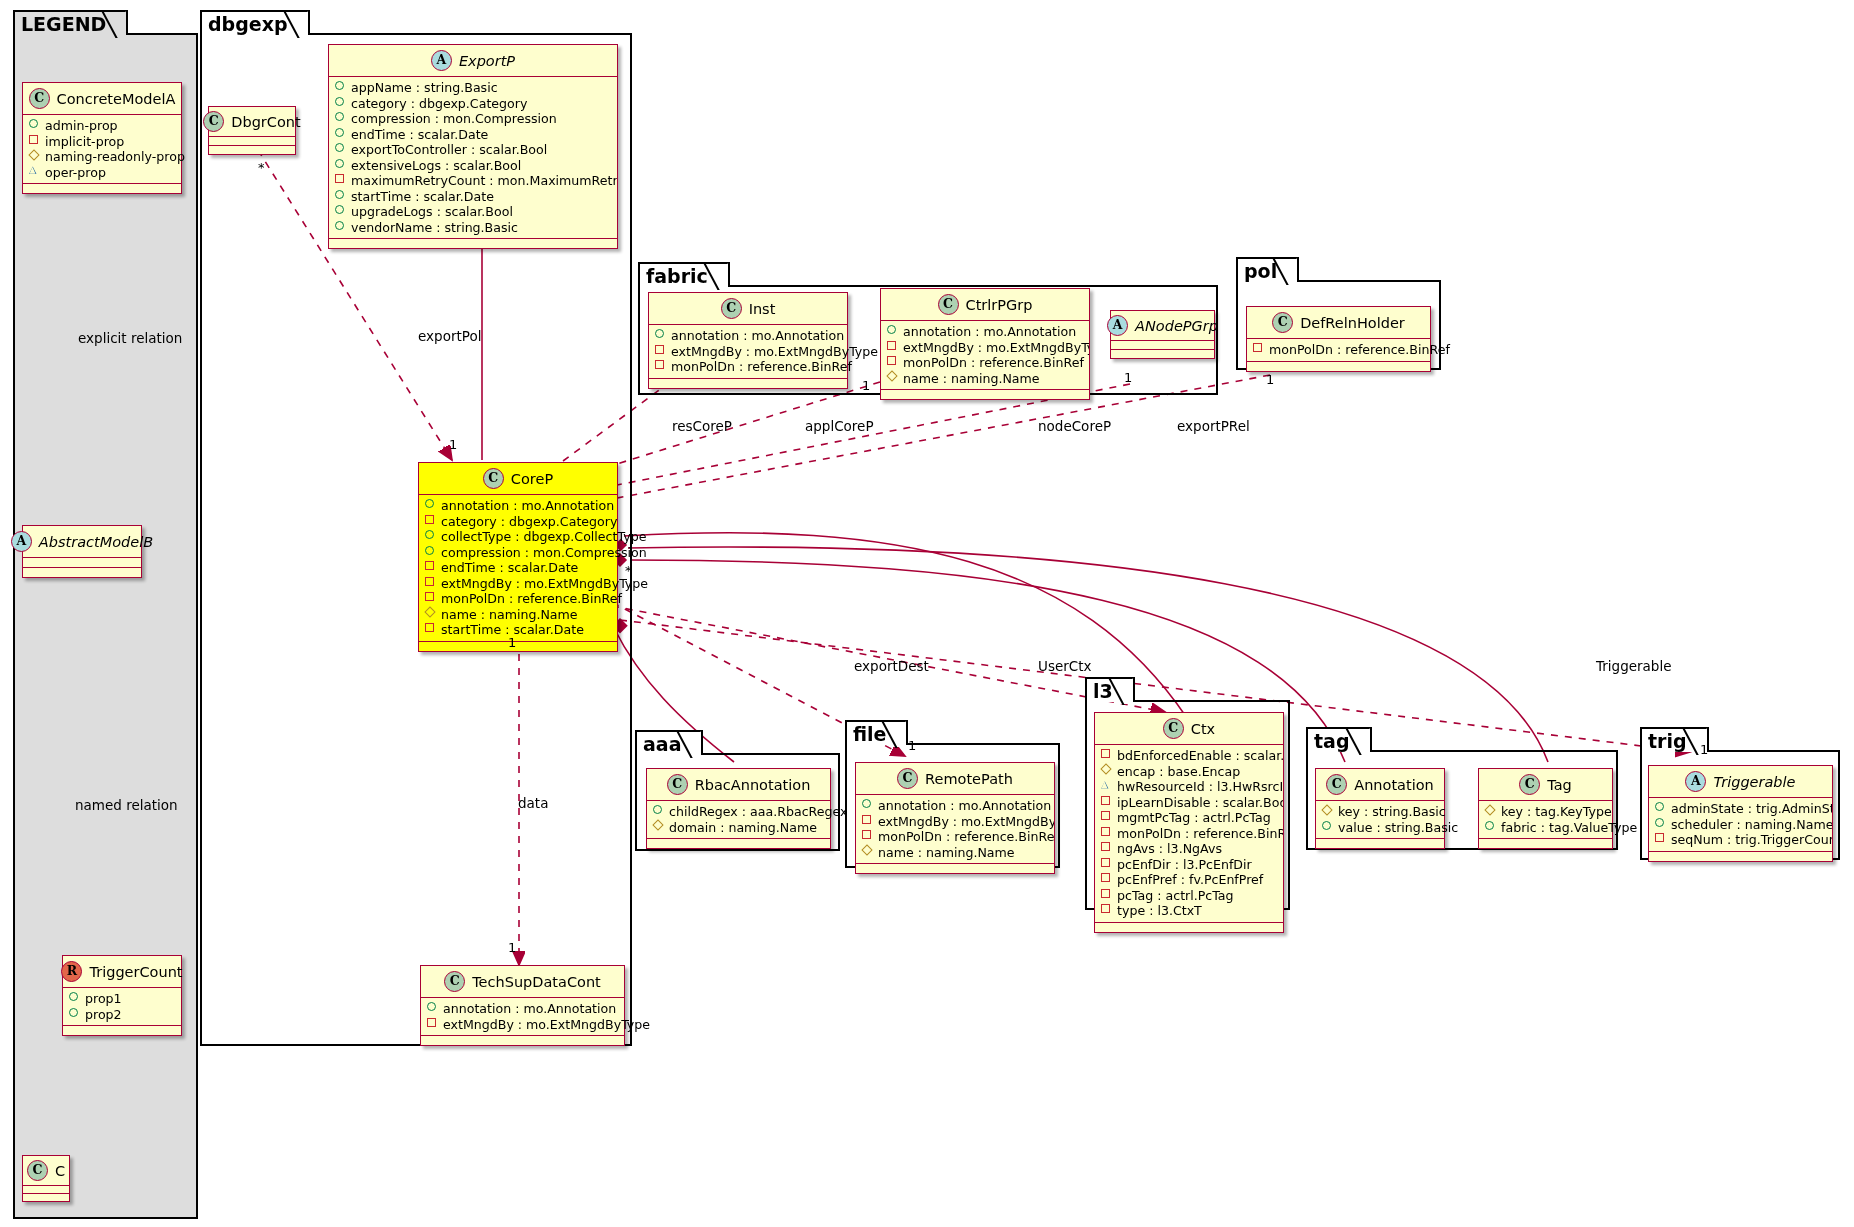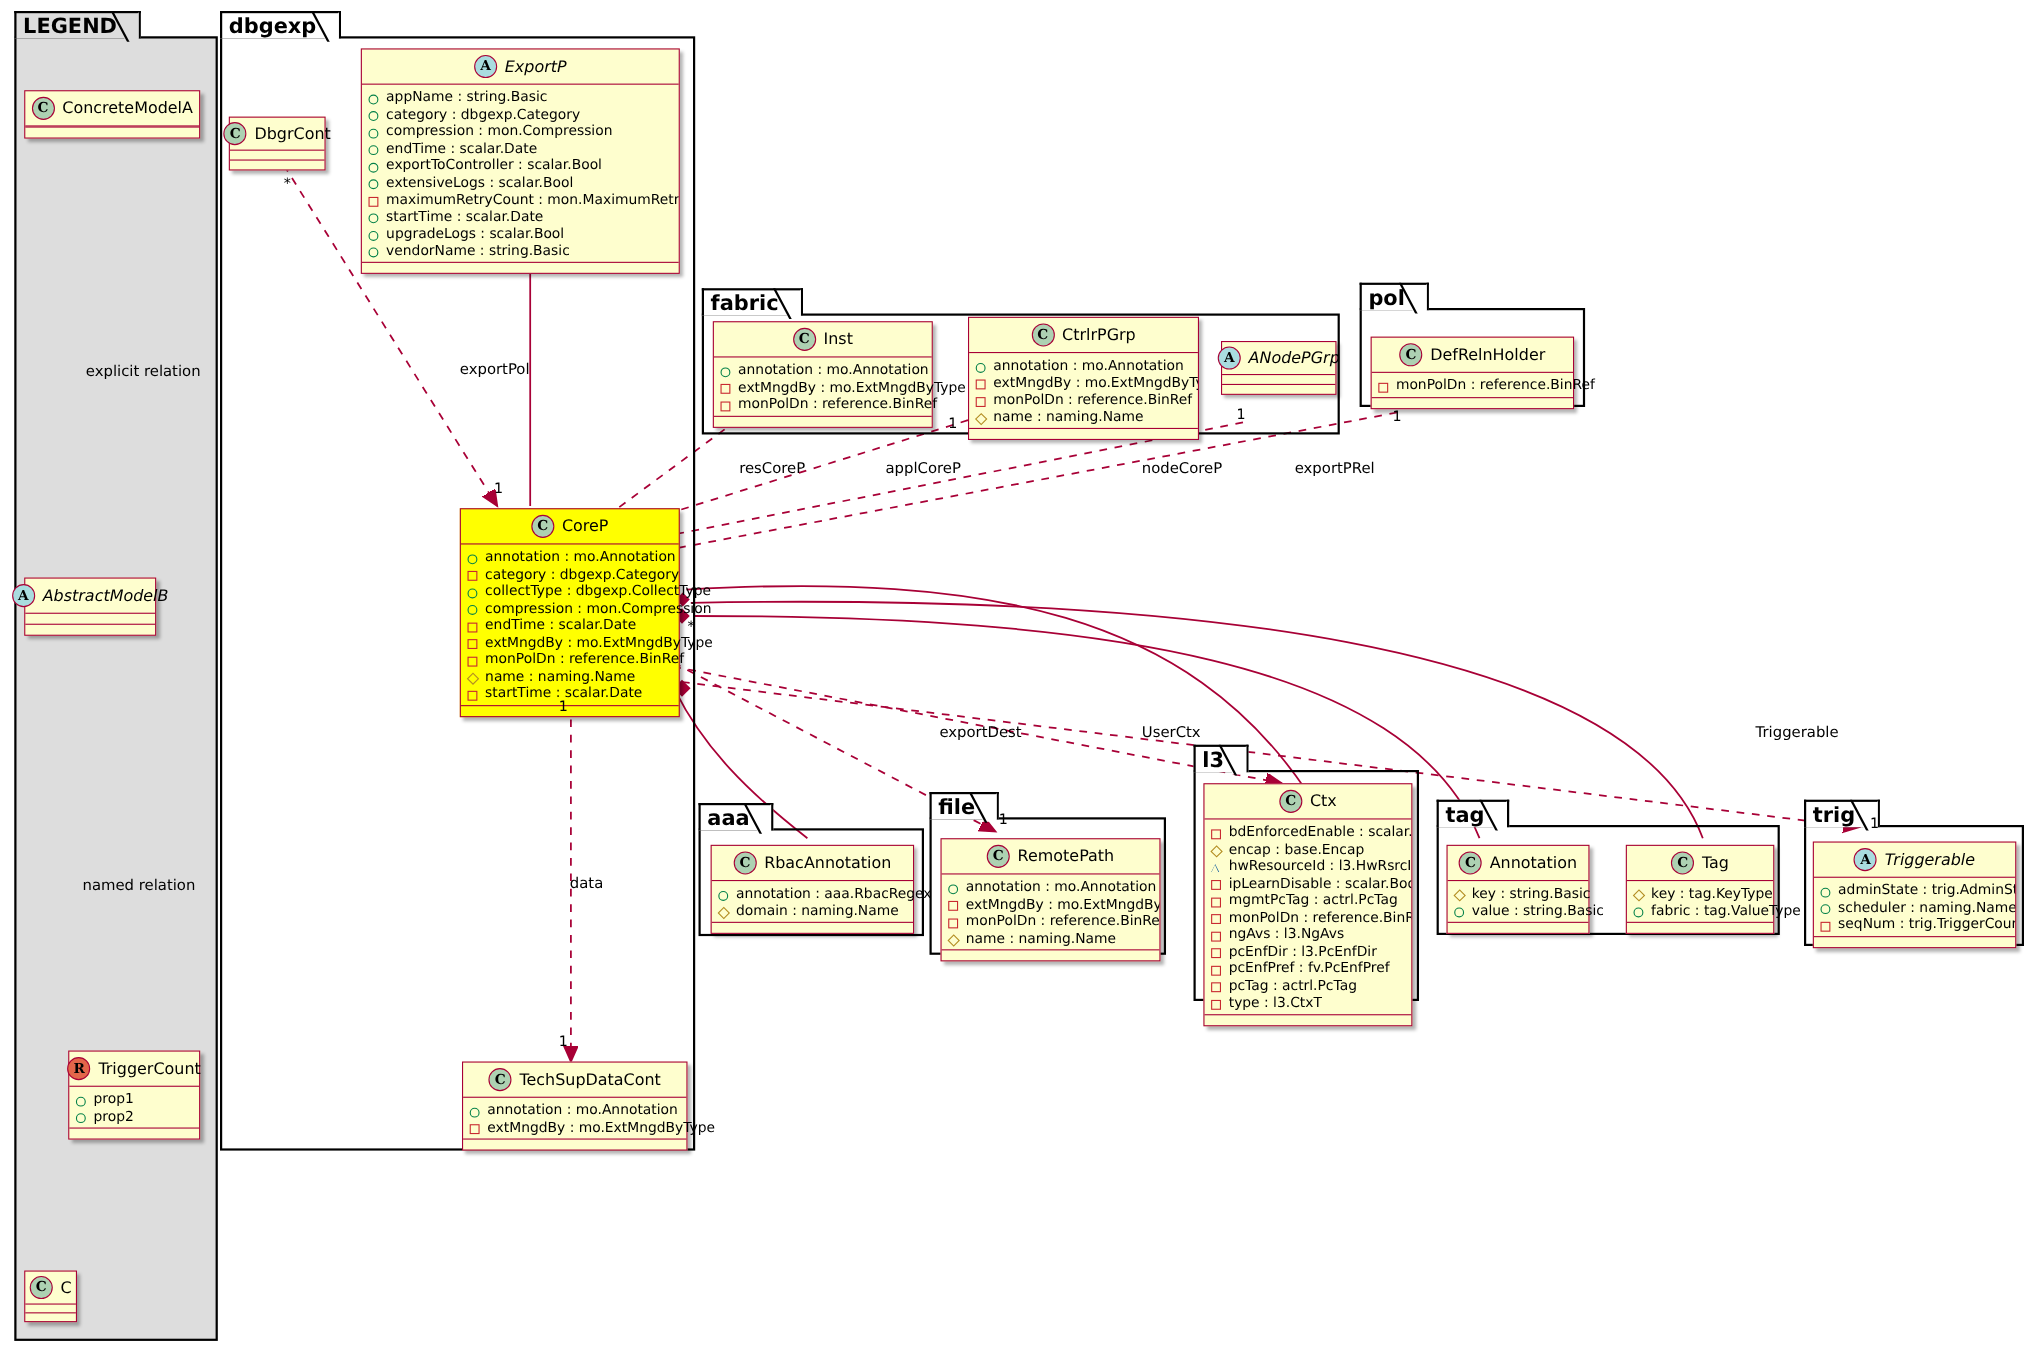--- a/index.html
+++ b/index.html
@@ -52,21 +52,21 @@
   .badge{
     width:19px;height:19px;border-radius:50%;
     border:1.6px solid #A80036;background:#ADD1B2;
     font-size:12.5px;font-weight:bold;line-height:17px;text-align:center;
     flex:0 0 auto;font-family:"DejaVu Serif","Liberation Serif",serif;
   }
   .badge.a{background:#A9DCDF;border-color:#A80036;}
   .attrs{padding:3px 6px 3px 5px;}
   .attrs.empty{height:9px;padding:0;}
   .attr{
-    display:flex;align-items:flex-end;gap:6px;
+    display:flex;align-items:flex-start;gap:6px;
     line-height:15.5px;font-size:12.6px;white-space:nowrap;
   }
   .cls-foot{border-top:1.5px solid #A80036;height:9px;}
   .stereo{
     position:absolute;text-align:center;font-style:italic;font-weight:bold;
     font-size:14px;
   }
 
   
   .mk{width:11px;height:11px;flex:0 0 auto;position:relative;}
@@ -164,20 +164,38 @@
     </div>
   </div>
 
   <div class="stereo" style="left:22px;top:53px;width:165px;margin-top:35px;">«Rect»</div>
 
   <div class="cls" style="left:22px;top:82px;width:160px;">
     <div class="cls-hdr">
       <span class="badge">C</span>
       <span class="cls-name">ConcreteModelA</span>
     </div>
+    <div class="attrs">
+      <div class="attr">
+        <span class="mk pub"></span>
+        <span>admin-prop</span>
+        </div>
+      <div class="attr">
+        <span class="mk priv"></span>
+        <span>implicit-prop</span>
+        </div>
+      <div class="attr">
+        <span class="mk pkgv"></span>
+        <span>naming-readonly-prop</span>
+        </div>
+      <div class="attr">
+        <span class="mk prot"></span>
+        <span>oper-prop</span>
+        </div>
+    </div>
     <div class="cls-foot"></div>
   </div>
 
   <div class="cls" style="left:22px;top:525px;width:120px;">
     <div class="cls-hdr">
       <span class="badge a">A</span>
       <span class="cls-name abs">AbstractModelB</span>
     </div>
     <div class="attrs empty"></div>
     <div class="cls-foot"></div>
@@ -458,21 +476,21 @@
   </div>
 
   <div class="cls" style="left:646px;top:768px;width:185px;">
     <div class="cls-hdr">
       <span class="badge">C</span>
       <span class="cls-name">RbacAnnotation</span>
     </div>
     <div class="attrs">
       <div class="attr">
           <span class="mk pub"></span>
-          <span>annotation : aaa.RbacRegex</span>
+          <span>childRegex : aaa.RbacRegex</span>
         </div>
       <div class="attr">
           <span class="mk pkgv"></span>
           <span>domain : naming.Name</span>
         </div>
     </div>
     <div class="cls-foot"></div>
   </div>
 
   <div class="pkg" style="left:845px;top:743px;width:215px;height:125px;">

